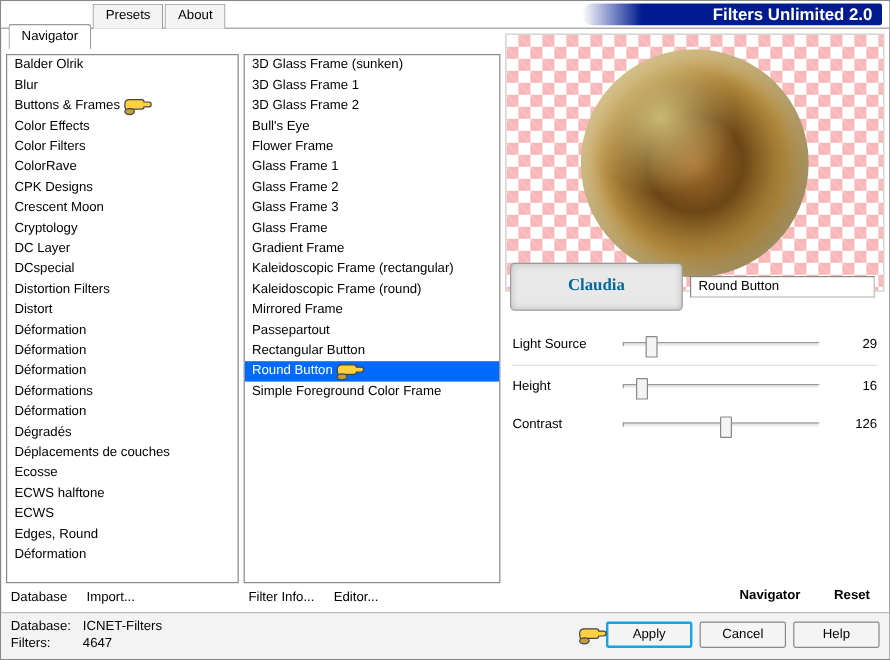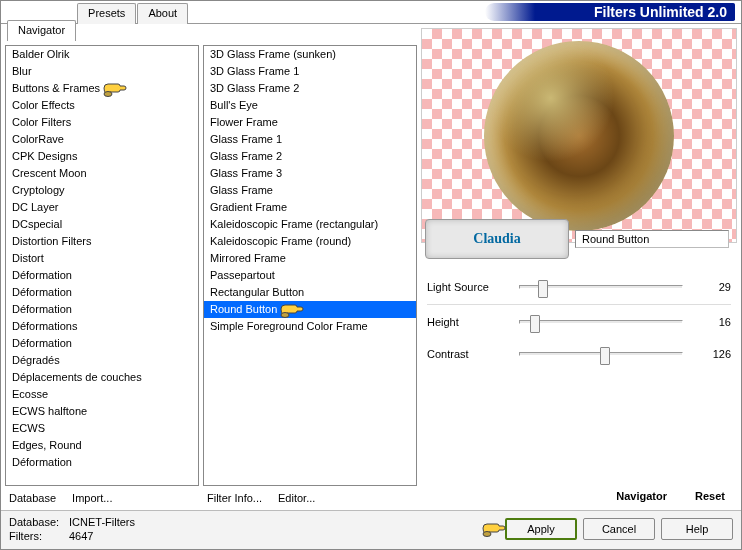--- a/index.html
+++ b/index.html
@@ -67,21 +67,21 @@
   
   .rbtn-row { display: flex; justify-content: flex-end; gap: 28px; padding: 2px 12px 4px 0; }
   .rbtn-row .lbtn { font-weight: bold; cursor: pointer; }
 
   
   .footer { border-top: 1px solid #bbb; background: #f3f3f3; padding: 4px 8px 6px 8px; display: flex; justify-content: space-between; align-items: center; }
   .status { line-height: 14px; }
   .status .k { display: inline-block; width: 60px; }
   .main-btns { display: flex; gap: 6px; align-items: center; }
   .btn { min-width: 72px; height: 22px; padding: 0 12px; background: #f4f4f4; border: 1px solid #888; border-radius: 2px; cursor: pointer; display: inline-flex; align-items: center; justify-content: center; }
-  .btn.primary { border: 2px solid #4d7c0f; }
+  .btn.primary { border: 2px solid #0ea5e9; }
   .finger-wrap { position: relative; }
   .finger-wrap .finger { position: absolute; left: -26px; top: 4px; }
 </style>
 </head>
 <body>
 
 <div class="window">
 
   <div class="header">
     <div class="tabs">

